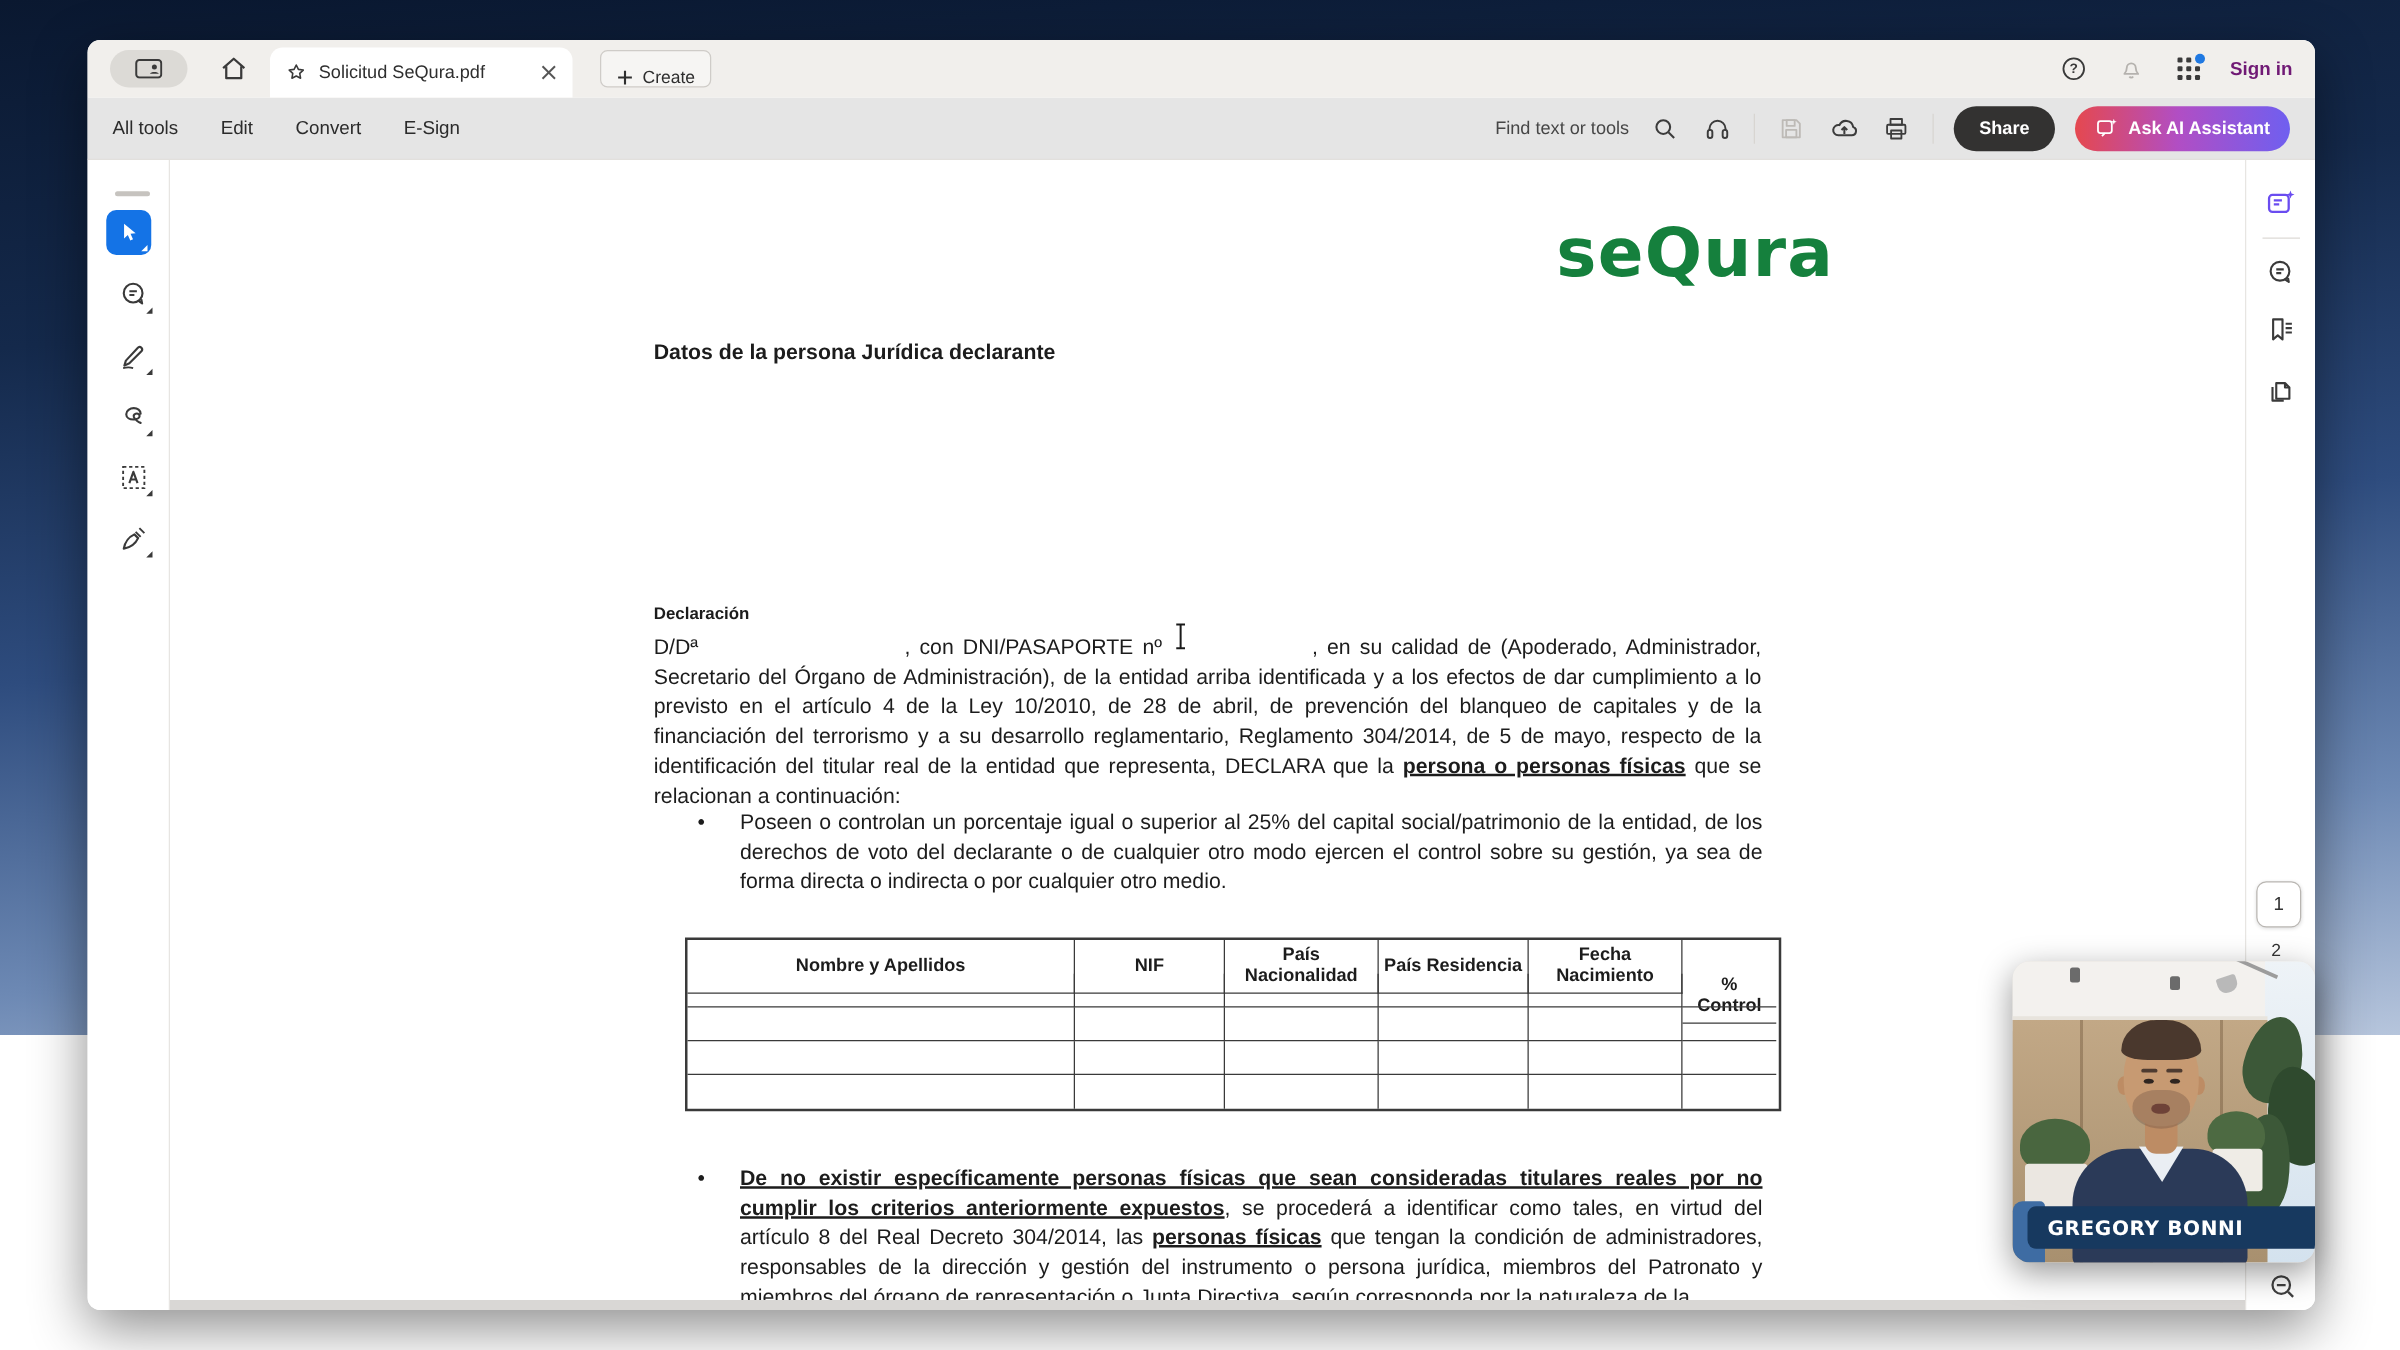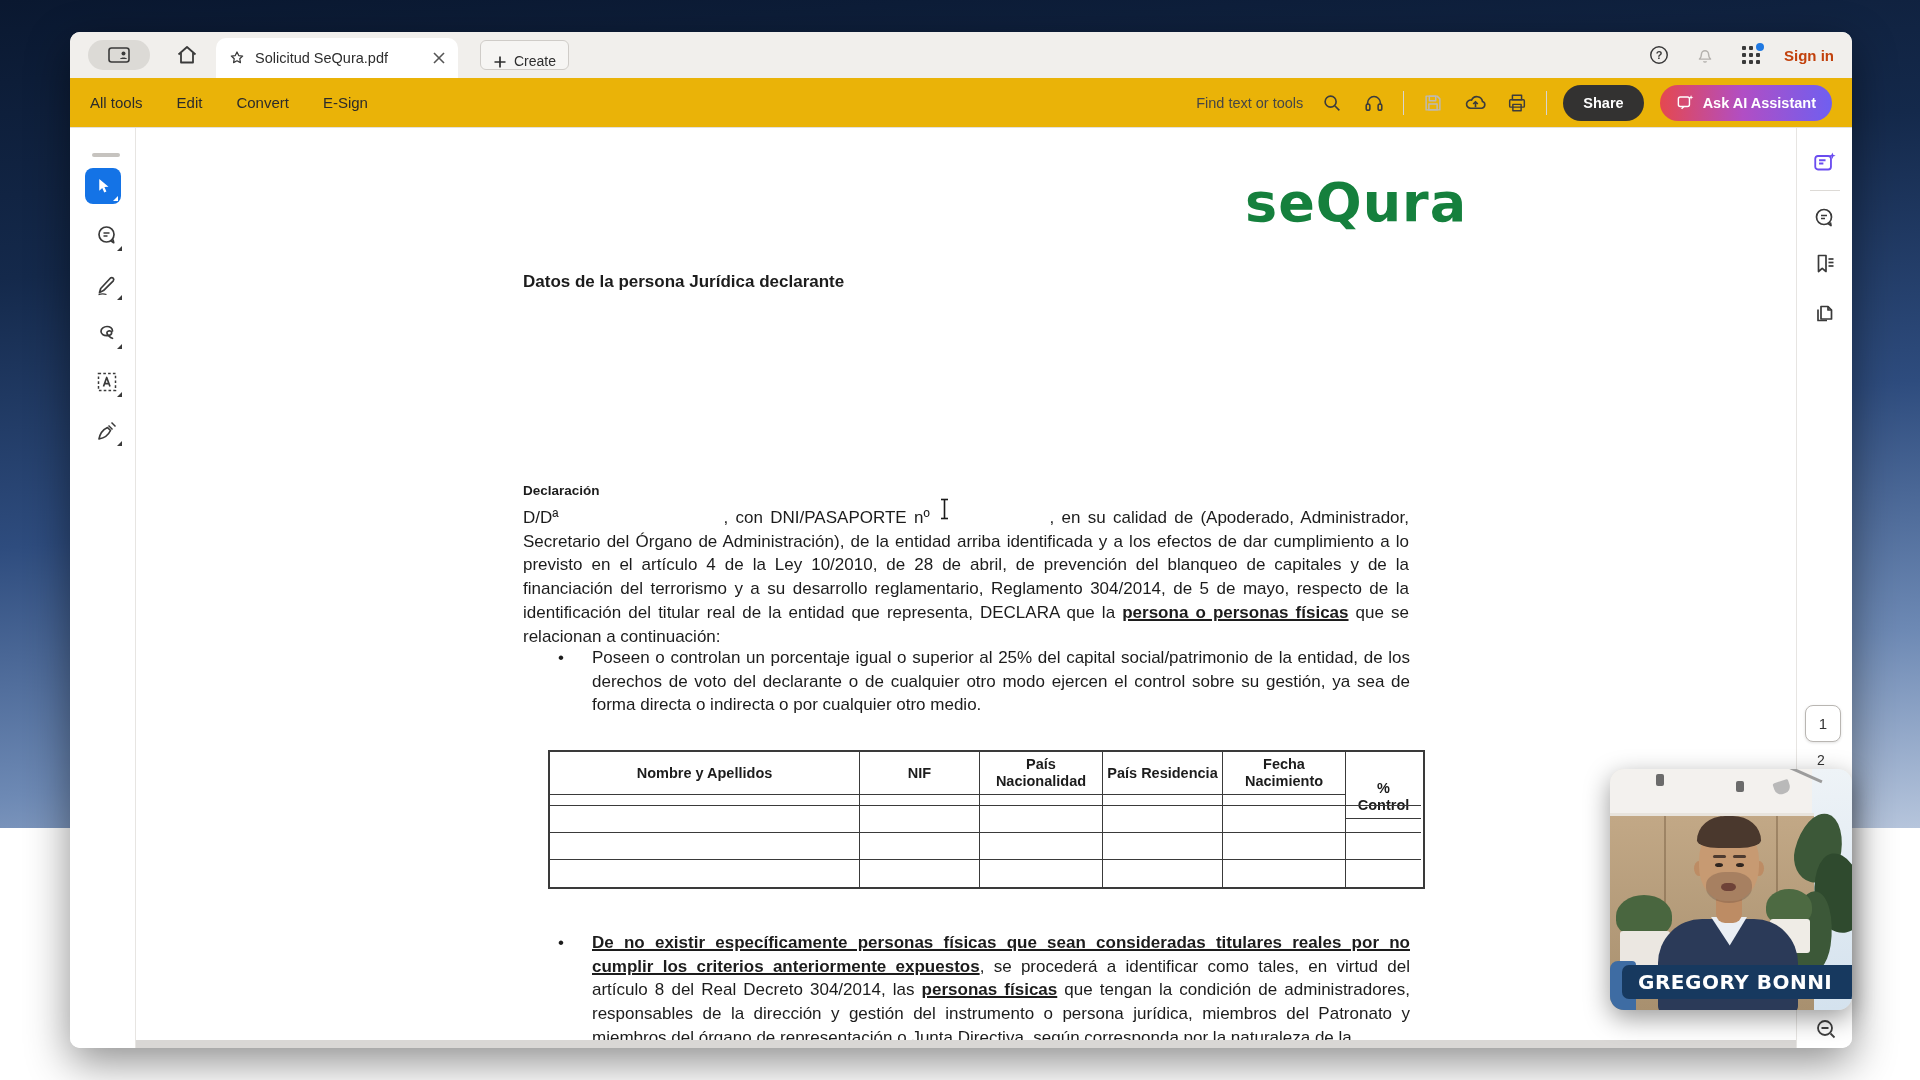--- a/index.html
+++ b/index.html
@@ -17,24 +17,24 @@
   .home-btn { width:30px; height:30px; display:flex; align-items:center; justify-content:center; margin-right:14px; color:#3a3a3a; }
   .tab { align-self:flex-end; height:40px; width:242px; background:#fff; border-radius:10px 10px 0 0;
     display:flex; align-items:center; gap:9px; padding:0 12px; color:#2e2e2e; }
   .tab-title { font-size:14.5px; flex:1; white-space:nowrap; overflow:hidden; }
   .create-btn { margin-left:22px; height:30px; padding:0 12px; border:1px solid #cfccc8; border-radius:6px;
     background:#f6f5f3; display:flex; align-items:flex-end; gap:7px; font-size:14px; color:#2e2e2e; }
   .tabbar-right { margin-left:auto; display:flex; align-items:center; gap:20px; }
   .tb-icon { width:26px; height:26px; display:flex; align-items:center; justify-content:center; color:#3a3a3a; position:relative; }
   .tb-icon.disabled { color:#b5b2ae; }
   .blue-dot { position:absolute; right:0; top:1px; width:8px; height:8px; border-radius:50%; background:#2079e2; }
-  .sign-in { font-size:15px; font-weight:bold; color:#c2410c; }
+  .sign-in { font-size:15px; font-weight:bold; color:#701a75; }
 
   
-  .toolbar { height:50px; background:#eab308; border-bottom:1px solid #e2e0dd; display:flex; align-items:center; padding:0 20px; }
+  .toolbar { height:50px; background:#e5e5e5; border-bottom:1px solid #e2e0dd; display:flex; align-items:center; padding:0 20px; }
   .menu-item { font-size:15px; color:#2b2b2b; margin-right:34px; }
   .toolbar-right { margin-left:auto; display:flex; align-items:center; gap:16px; }
   .find-label { font-size:14.5px; color:#464646; }
   .t-icon { width:26px; height:26px; display:flex; align-items:center; justify-content:center; color:#3c3c3c; }
   .t-icon.disabled { color:#bdbab6; }
   .vsep { width:1px; height:24px; background:#d8d5d1; }
   .share-btn { height:36px; padding:0 20px; border-radius:18px; background:#333231; color:#fff;
     font-size:14.5px; font-weight:bold; display:flex; align-items:center; }
   .ai-btn { height:36px; padding:0 16px; border-radius:18px; color:#fff; font-size:14.5px; font-weight:bold;
     display:flex; align-items:center; gap:8px;
@@ -123,21 +123,21 @@
     border-radius:55% 55% 42% 42%/95% 95% 30% 30%; }
   .p-ear-l, .p-ear-r { position:absolute; top:92px; width:10px; height:15px; background:#bd8c64; border-radius:50%; }
   .p-ear-l { left:84px; } .p-ear-r { left:144px; }
   .p-brow { position:absolute; top:86px; width:13px; height:3px; background:#4e3b30; border-radius:2px; }
   .p-eye { position:absolute; top:94px; width:8px; height:4px; background:#2f2520; border-radius:50%; }
   .p-stubble { position:absolute; left:96px; top:103px; width:46px; height:31px; background:rgba(92,70,58,.30);
     border-radius:42% 42% 50% 50%; }
   .p-mouth { position:absolute; left:111px; top:114px; width:15px; height:8px; background:#6e4238; border-radius:45%/60%; }
   .v-banner { position:absolute; left:12px; right:0; top:196px; height:34px; background:#17395f;
     border-radius:7px 0 0 7px; display:flex; align-items:center; padding-left:16px; overflow:hidden; }
-  .v-caption { font-family:"DejaVu Sans", sans-serif; font-weight:bold; font-size:20px; letter-spacing:.5px;
+  .v-caption { font-family:"DejaVu Sans", sans-serif; font-weight:bold; font-size:16px; letter-spacing:.5px;
     color:#fff; white-space:nowrap; }
 
   .ibeam { position:absolute; left:938px; top:498px; color:#1a1a1a; }
   svg { display:block; }
 </style>
 </head>
 <body>
 
 <div class="stage">
   <div class="window">

